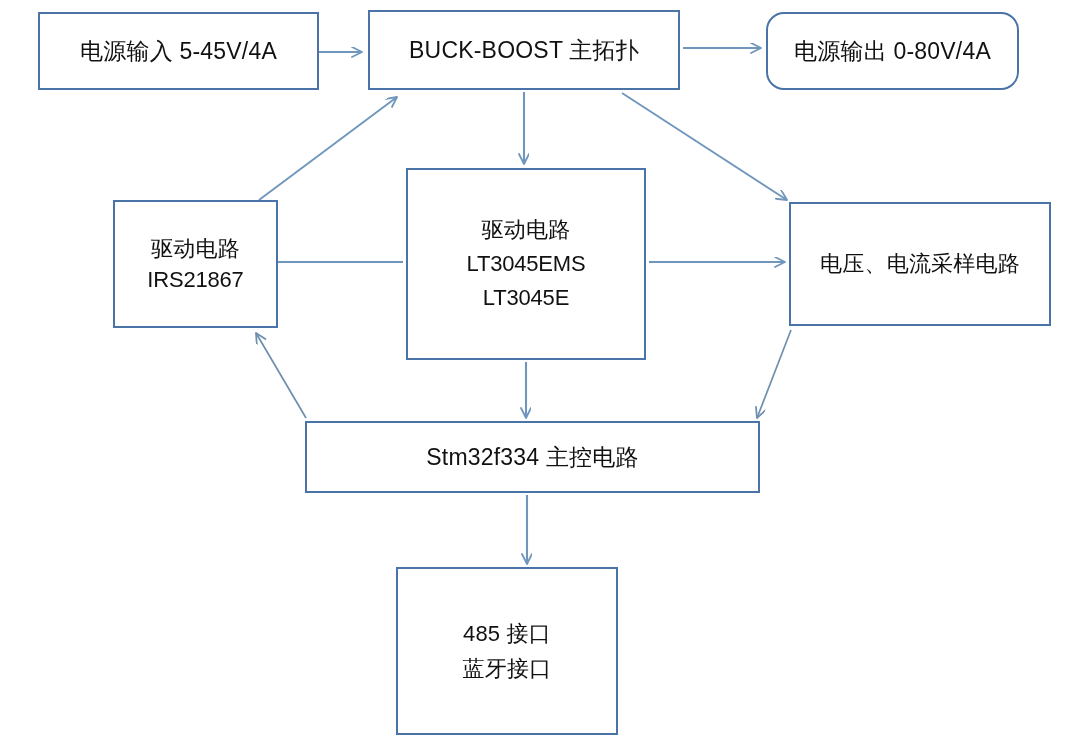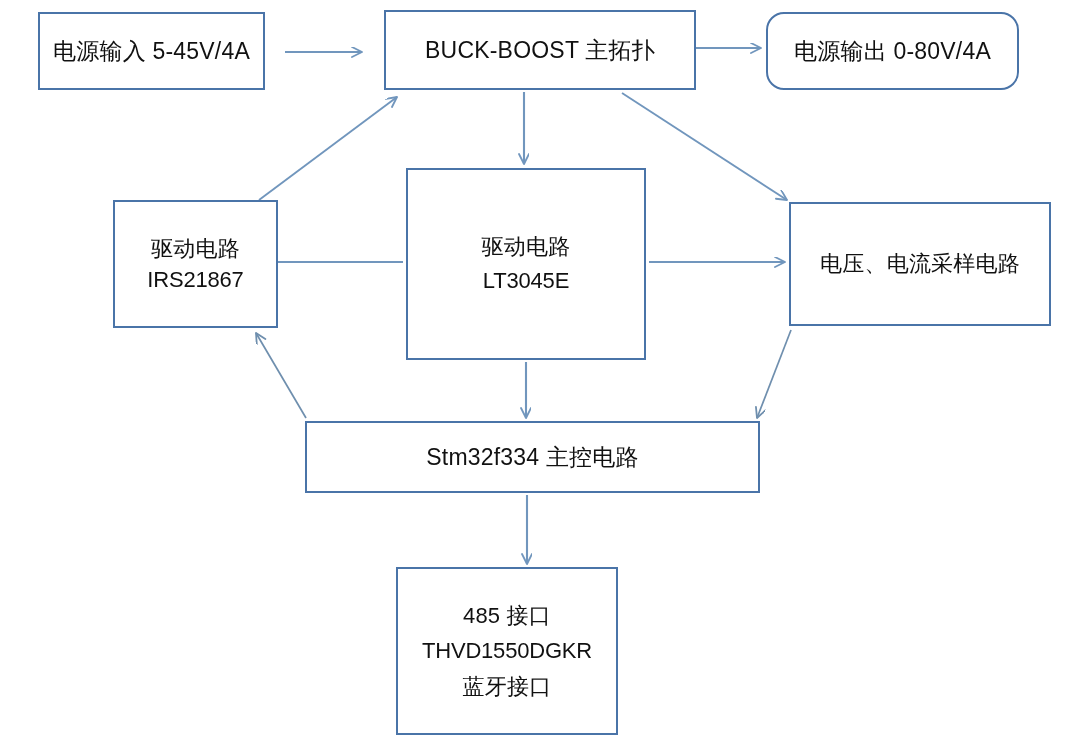--- a/index.html
+++ b/index.html
@@ -49,22 +49,22 @@
     font-family: "Liberation Serif", "DejaVu Serif", serif;
   }
   .node-line.mono-ish {
     font-family: "Liberation Sans", "DejaVu Sans", sans-serif;
     letter-spacing: -0.2px;
   }
   .node-line.mixed {
     font-family: "Liberation Sans", "DejaVu Sans", sans-serif;
   }
   
-  #box-power-input   { left: 38px;  top: 12px;  width: 227px; height: 78px; }
-  #box-buck-boost    { left: 384px; top: 10px;  width: 312px; height: 80px; }
+  #box-power-input   { left: 38px;  top: 12px;  width: 281px; height: 78px; }
+  #box-buck-boost    { left: 368px; top: 10px;  width: 312px; height: 80px; }
   #box-power-output  { left: 766px; top: 12px;  width: 253px; height: 78px; border-radius: 18px; }
   #box-drive         { left: 113px; top: 200px; width: 165px; height: 128px; }
   #box-aux-power     { left: 406px; top: 168px; width: 240px; height: 192px; }
   #box-sampling      { left: 789px; top: 202px; width: 262px; height: 124px; }
   #box-mcu           { left: 305px; top: 421px; width: 455px; height: 72px; }
   #box-interface     { left: 396px; top: 567px; width: 222px; height: 168px; justify-content: center; }
 
   #box-drive .node-line        { font-size: 22px; }
   #box-aux-power .node-line    { font-size: 22px; line-height: 1.55; }
   #box-sampling .node-line     { font-size: 22px; }
@@ -121,30 +121,30 @@
     <span class="node-line mixed">电源输出 0-80V/4A</span>
   </div>
 
   <div class="node-box" id="box-drive">
     <span class="node-line cn">驱动电路</span>
     <span class="node-line mono-ish">IRS21867</span>
   </div>
 
   <div class="node-box" id="box-aux-power">
     <span class="node-line cn">驱动电路</span>
+    <span class="node-line mono-ish">LT3045EMS</span>
     <span class="node-line mono-ish">LT3045E</span>
   </div>
 
   <div class="node-box" id="box-sampling">
     <span class="node-line cn">电压、电流采样电路</span>
   </div>
 
   <div class="node-box" id="box-mcu">
     <span class="node-line mixed">Stm32f334 主控电路</span>
   </div>
 
   <div class="node-box" id="box-interface">
     <span class="node-line mixed">485 接口</span>
-    <span class="node-line mono-ish">THVD1550DGKR</span>
     <span class="node-line cn">蓝牙接口</span>
   </div>
 
 </div>
 
 </body></html>

